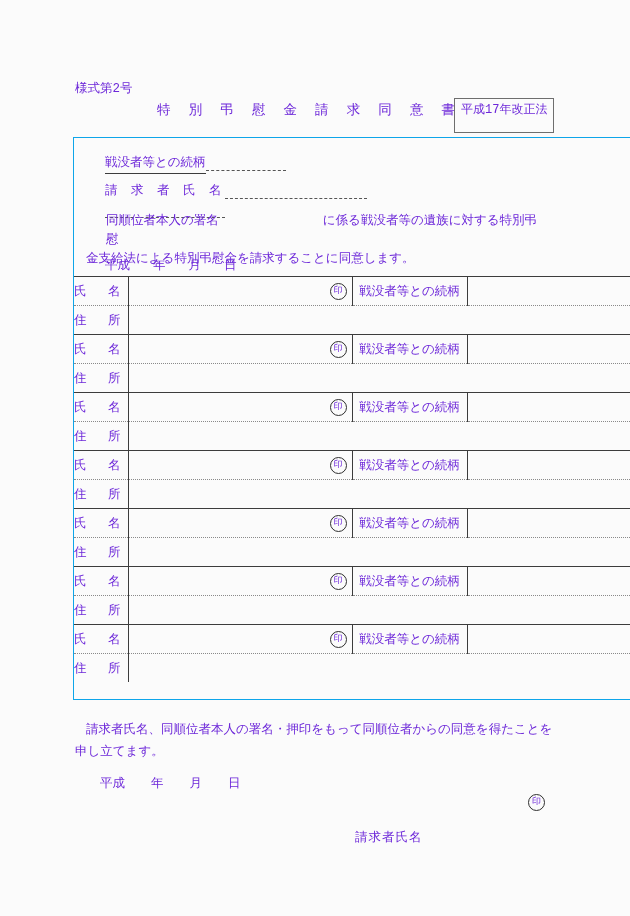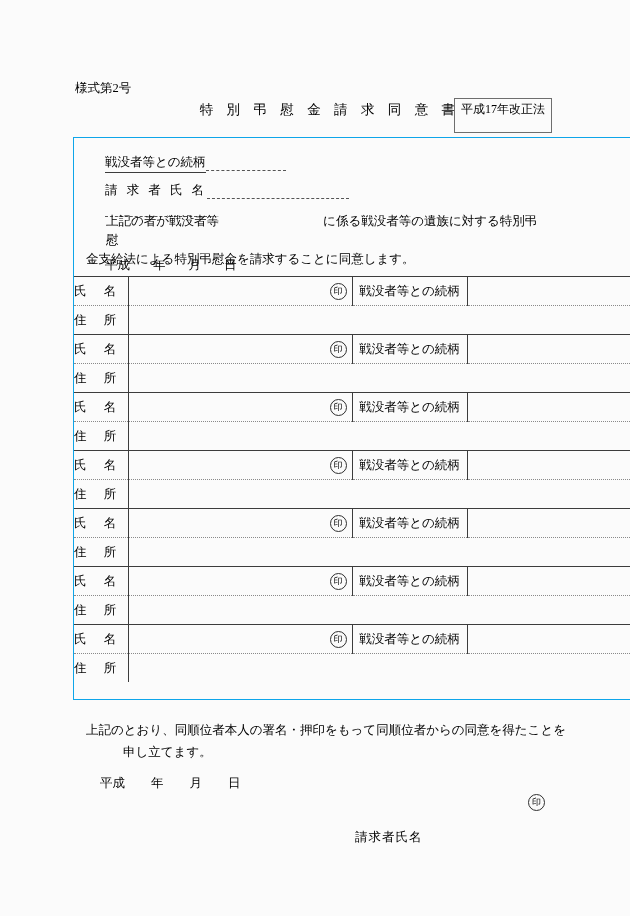--- a/index.html
+++ b/index.html
@@ -1,20 +1,20 @@
 <!DOCTYPE html>
 <html><head>
 <meta charset="utf-8">
 <style>
   html,body { margin:0; padding:0; }
   .sheet {
     position:relative; width:630px; height:916px;
     background:#fbfbfb; overflow:hidden;
-    font-family:Liberation Serif, serif;
-    color:#000000;
+    font-family:Liberation Mono, monospace;
+    color:#6d28d9;
   }
   .form-number { position:absolute; left:75px; top:80px; font-size:12.5px; }
   .title { position:absolute; left:150px; top:101px; width:310px; text-align:right;
            font-size:13.5px; letter-spacing:5px; white-space:nowrap; }
   .law-badge { position:absolute; left:454px; top:98px; border:1px solid #6e6e6e;
                background:#fbfbfb; font-size:12px; padding:2px 6px 14px; white-space:nowrap; }
 
   .consent-box { position:absolute; left:73px; top:137px; width:584px; height:563px;
                  border:1px solid #0ea5e9; box-sizing:border-box; }
 
@@ -43,21 +43,21 @@
   .c-name { border-right:1px solid #3c3c3c; text-align:right; }
   .c-rel  { border-right:1px solid #3c3c3c; text-align:center; white-space:nowrap; }
 
   .seal { display:inline-block; width:15px; height:15px; line-height:15px;
           border:1px solid #2e2e2e; border-radius:50%; font-size:9px; text-align:center;
           letter-spacing:0; margin-right:5px; background:transparent; }
 
   .f-statement { position:absolute; left:75px; top:719px; width:470px;
                  font-size:12.5px; line-height:22px; }
   .f-statement .l1 { display:block; text-indent:11px; white-space:nowrap; }
-  .f-statement .l2 { display:block;margin-left:48px; }
+  .f-statement .l2 { display:block; }
   .f-date { position:absolute; left:100px; top:775px; font-size:12.5px; white-space:nowrap; }
   .f-date .tok + .tok { margin-left:26px; }
   .f-sign-label { position:absolute; left:355px; top:796px; font-size:12.5px; letter-spacing:1px;margin-top:33px; }
   .f-seal { position:absolute; left:528px; top:794px; margin:0; }
 </style>
 </head>
 <body>
 
 <div class="sheet">
 
@@ -69,21 +69,21 @@
 
     <div class="f-relation">
       <span class="u-solid">戦没者等との続柄</span><span class="dash-ext w80"></span>
     </div>
 
     <div class="f-claimant">
       <span class="u-dash">請 求 者 氏 名</span><span class="dash-ext w142"></span>
     </div>
 
     <div class="body-text">
-      <span class="line indent1"><span>上記の者が戦没者等</span><span class="gap-inline"></span><span>に係る戦没者等の遺族に対する特別弔慰</span></span>
+      <span class="line indent1"><span>同順位者本人の署名</span><span class="gap-inline"></span><span>に係る戦没者等の遺族に対する特別弔慰</span></span>
       <span class="line">金支給法による特別弔慰金を請求することに同意します。</span>
     </div>
 
     <div class="date-line">
       <span class="tok">平成</span><span class="tok">年</span><span class="tok">月</span><span class="tok">日</span>
     </div>
 
     <table class="grid">
       <colgroup>
           <col style="width:54px">
@@ -166,21 +166,21 @@
         </tr>
         <tr class="r-addr">
           <td class="c-lab">住 所</td>
           <td colspan="3"></td>
         </tr>
       </tbody>
     </table>
   </div>
 
   <div class="f-statement">
-    <span class="l1">上記のとおり、同順位者本人の署名・押印をもって同順位者からの同意を得たことを</span>
+    <span class="l1">請求者氏名、同順位者本人の署名・押印をもって同順位者からの同意を得たことを</span>
     <span class="l2">申し立てます。</span>
   </div>
 
   <div class="f-date">
     <span class="tok">平成</span><span class="tok">年</span><span class="tok">月</span><span class="tok">日</span>
   </div>
 
   <div class="f-sign-label">請求者氏名</div>
   <span class="seal f-seal">印</span>
 

